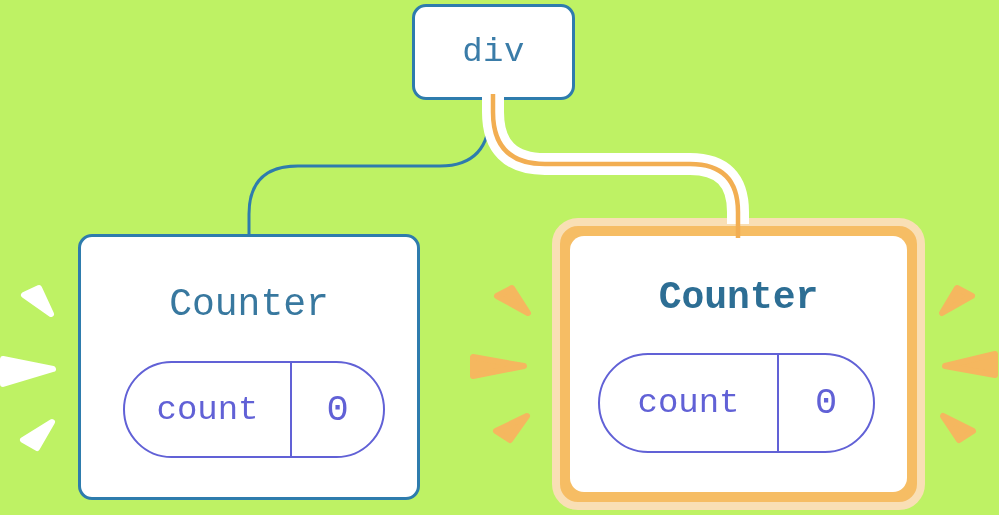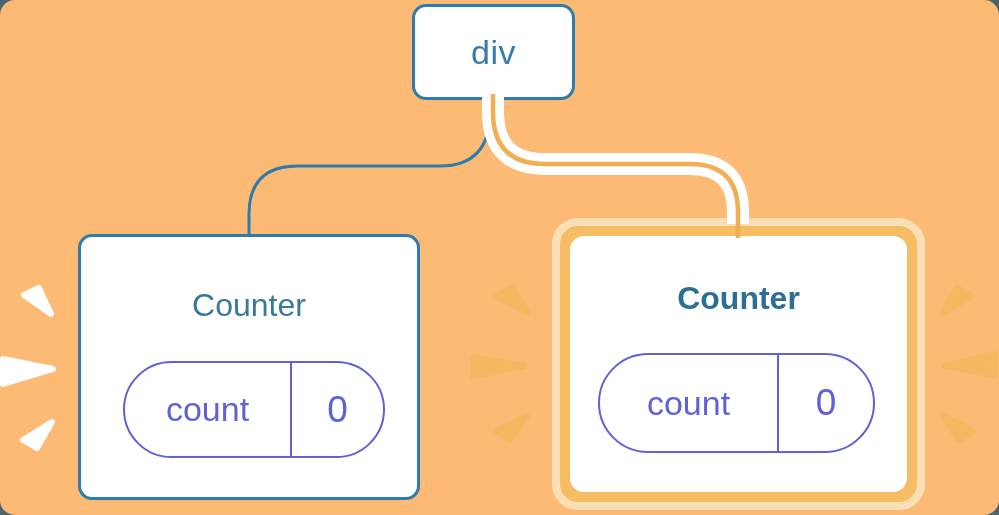--- a/index.html
+++ b/index.html
@@ -1,24 +1,23 @@
 <!DOCTYPE html>
 <html><head>
 <meta charset="utf-8">
 <style>
   html, body { margin: 0; padding: 0; }
   body { background: #4A6570; }
   .stage {
     position: relative;
     width: 999px;
     height: 515px;
-    background: #fdba74;
-    font-family: Liberation Sans, sans-serif;
+    background: #bef264;
+    font-family: Liberation Mono, monospace;
     overflow: hidden;
-    border-radius: 15px;
   }
   
   .root-node {
     position: absolute;
     left: 412px; top: 4px;
     width: 163px; height: 96px;
     box-sizing: border-box;
     background: #ffffff;
     border: 3px solid #2E7CAD;
     border-radius: 14px;
@@ -63,21 +62,21 @@
   .ring-inner {
     position: absolute;
     left: 10px; top: 10px; right: 10px; bottom: 10px;
     background: #ffffff;
     border-radius: 14px;
   }
   .card-title {
     position: absolute;
     left: 0; right: 0;
     text-align: center;
-    font-size: 32px;
+    font-size: 38px;
     line-height: 40px;
   }
   .title-plain { top: 48px; color: #38789F; font-weight: 500; }
   .title-bold  { top: 42px; color: #2D6E94; font-weight: 700; }
   .pill {
     position: absolute;
     box-sizing: border-box;
     display: flex;
     border: 2.5px solid #6161D6;
     border-radius: 60px;

